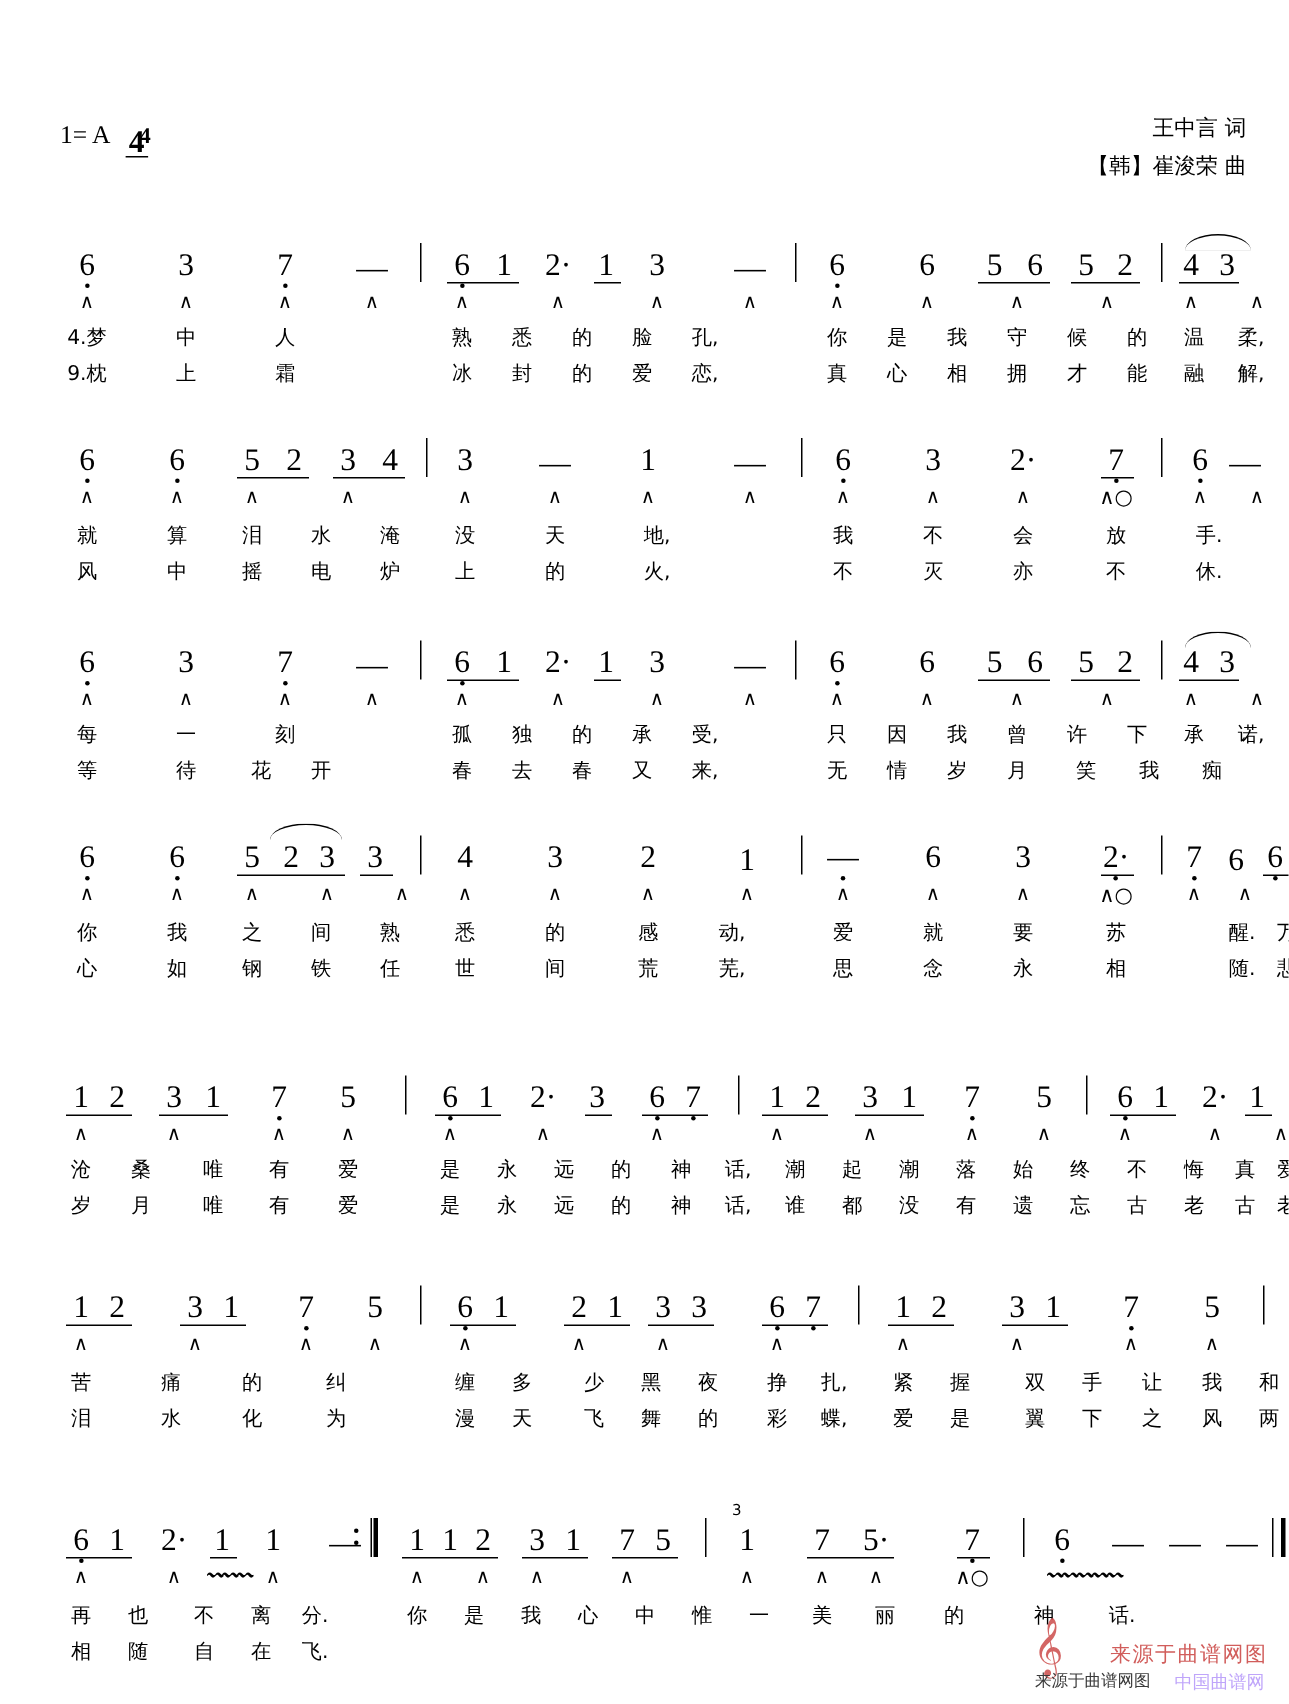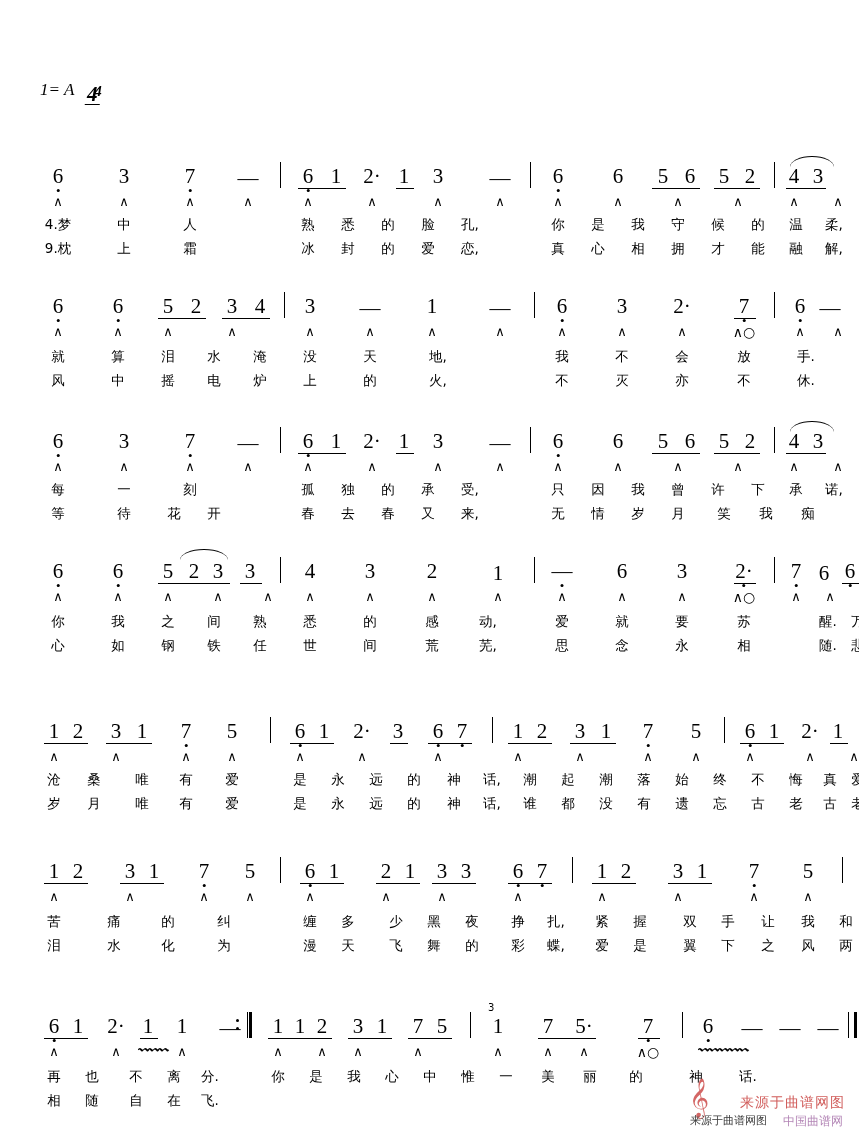--- a/index.html
+++ b/index.html
@@ -31,21 +31,20 @@
     font-weight: bold;
     font-family: "DejaVu Serif", serif;
     letter-spacing: 4px;
   }
   .keysig {
     position: absolute;
     left: 40px;
     top: 80px;
     font-size: 17px;
     font-family: "Liberation Serif", serif;
-    font-style: italic;
   }
   .keysig .meter {
     display: inline-block;
     vertical-align: middle;
     margin-left: 14px;
     line-height: 1;
     text-align: center;
     font-size: 15px;
     font-weight: bold;
   }
@@ -209,39 +208,43 @@
     font-size: 34px;
     color: #c9413f;
     opacity: 0.8;
     font-family: "DejaVu Serif", serif;
   }
   .wm-dim {
     position: absolute;
     right: 16px;
     bottom: 6px;
     font-size: 12px;
-    color: #701a75;
+    color: #8b5cf6;
     opacity: 0.55;
     font-family: "DejaVu Sans", sans-serif;
   }
 </style>
 </head>
 <body>
 
 <div class="sheet">
 
 
   <div class="keysig">
     <span>1= A</span>
     <span class="meter">
       <span class="num">4</span>
       <span class="den">4</span>
     </span>
   </div>
 
+  <div class="credits">
+    <div>王中言 词</div>
+    <div>【韩】崔浚荣 曲</div>
+  </div>
 
   <div class="system" style="top:160px; height:110px;">
     <div class="notes">
       <span class="num dot-lo" style="left:40px;  top:6px;">6</span>
       <span class="num" style="left:106px; top:6px;">3</span>
       <span class="num dot-lo" style="left:172px; top:6px;">7</span>
       <span class="dash" style="left:230px; top:6px;">—</span>
       <span class="barline" style="left:262px; top:2px;"></span>
 
       <span class="num dot-lo" style="left:290px; top:6px;">6</span>

